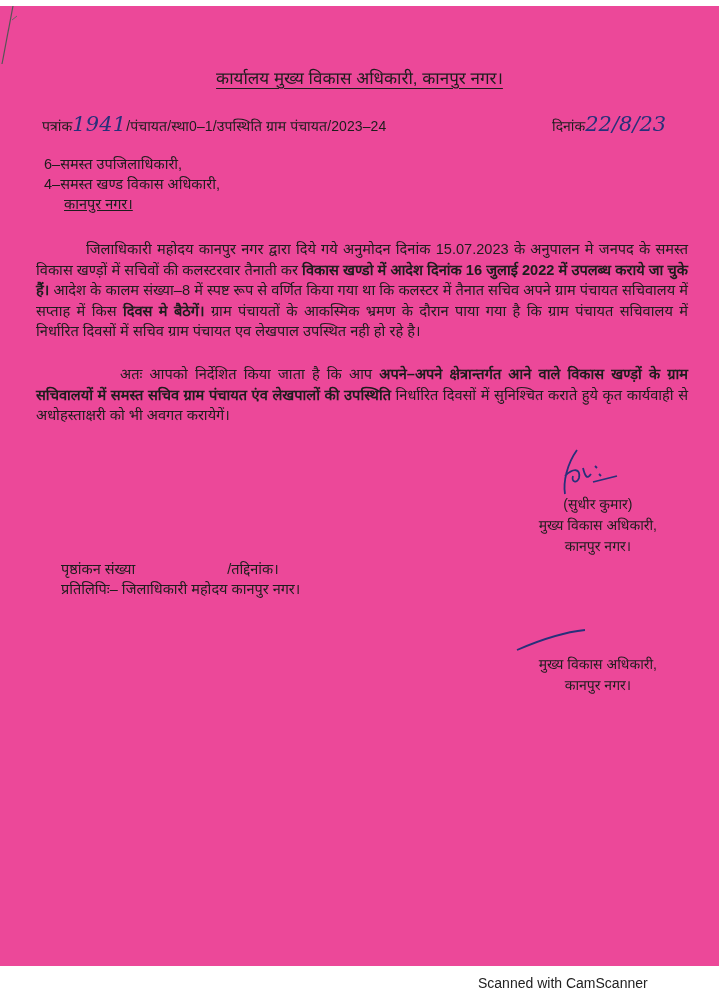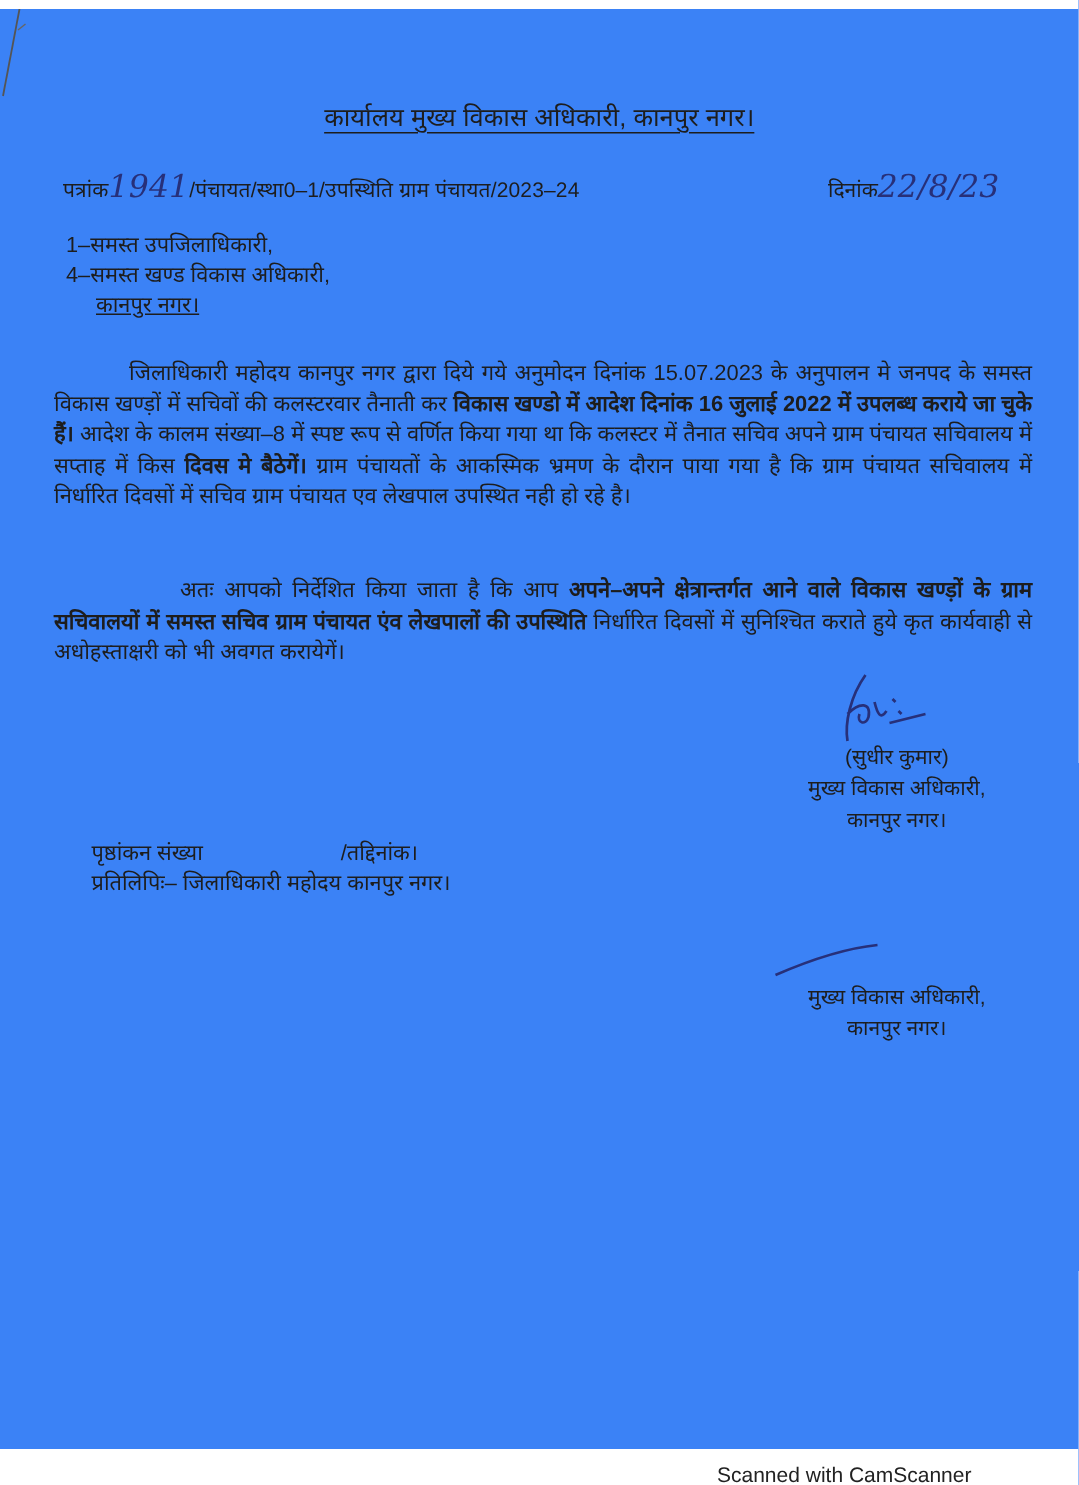--- a/index.html
+++ b/index.html
@@ -2,21 +2,21 @@
 <html><head>
 <meta charset="utf-8">
 <style>
   html, body { margin:0; padding:0; }
   body {
     width:719px; height:990px; background:#ffffff; position:relative; overflow:hidden;
     font-family: "Liberation Sans", "DejaVu Sans", sans-serif; color:#1d1d1d;
   }
   .page {
     position:absolute; left:0; top:6px; width:719px; height:960px;
-    background:#3b82f6;
+    background:#ec4899;
   }
   .margin-line {
     position:absolute; left:0; top:0; width:20px; height:60px;
   }
   .title {
     position:absolute; left:0; top:60px; width:719px; text-align:center;
     font-size:17px; 
   }
   .title span { text-decoration:underline; text-underline-offset:4px; padding-left:0; margin-left:0; }
   .refline {
@@ -24,21 +24,21 @@
   }
   .hand { font-family: "DejaVu Serif", serif; color:#27307a; font-size:21px; font-style:italic; }
   .dateline { position:absolute; left:552px; top:106px; font-size:14px; }
   .addr { position:absolute; left:44px; top:148px; font-size:14.5px; line-height:20px; }
   .addr .u { text-decoration:underline; margin-left:20px; }
   .para {
     position:absolute; left:36px; width:652px; font-size:14.6px; line-height:20.6px;
     text-align:justify;
   }
   .p1 { top:233px; }
-  .p2 { top:358px;margin-top:20px; }
+  .p2 { top:358px; }
   .b { font-weight:bold; }
   .indent { display:inline-block; width:50px; }
   .indent2 { display:inline-block; width:84px; }
   .sig { position:absolute; right:62px; text-align:center; font-size:14px; line-height:21px; }
   .sig1 { top:488px; }
   .sig2 { top:648px; }
   .sigmark { position:absolute; }
   .endorse { position:absolute; left:32px; top:553px; font-size:14.5px; line-height:20px;margin-left:29px; }
   .footer { position:absolute; left:465px; top:975px; font-size:14px; color:#222;margin-left:13px; }
 </style>
@@ -58,21 +58,21 @@
 
   <div class="refline">
     <span>पत्रांक</span><span class="hand">1941</span><span>/पंचायत/स्था0–1/उपस्थिति ग्राम पंचायत/2023–24</span>
   </div>
 
   <div class="dateline">
     <span>दिनांक</span><span class="hand">22/8/23</span>
   </div>
 
   <div class="addr">
-    <div>1–समस्त उपजिलाधिकारी,</div>
+    <div>6–समस्त उपजिलाधिकारी,</div>
     <div>4–समस्त खण्ड विकास अधिकारी,</div>
     <div class="u">कानपुर नगर।</div>
   </div>
 
   <div class="para p1">
     <span class="indent"></span><span>जिलाधिकारी महोदय कानपुर नगर द्वारा दिये गये अनुमोदन दिनांक 15.07.2023 के अनुपालन मे जनपद के समस्त विकास खण्ड़ों में सचिवों की कलस्टरवार तैनाती कर </span><span class="b">विकास खण्डो में आदेश दिनांक 16 जुलाई 2022 में उपलब्ध कराये जा चुके हैं।</span><span> आदेश के कालम संख्या–8 में स्पष्ट रूप से वर्णित किया गया था कि कलस्टर में तैनात सचिव अपने ग्राम पंचायत सचिवालय में सप्ताह में किस </span><span class="b">दिवस मे बैठेगें।</span><span> ग्राम पंचायतों के आकस्मिक भ्रमण के दौरान पाया गया है कि ग्राम पंचायत सचिवालय में निर्धारित दिवसों में सचिव ग्राम पंचायत एव लेखपाल उपस्थित नही हो रहे है।</span>
   </div>
 
   <div class="para p2">
     <span class="indent2"></span><span>अतः आपको निर्देशित किया जाता है कि आप </span><span class="b">अपने–अपने क्षेत्रान्तर्गत आने वाले विकास खण्ड़ों के ग्राम सचिवालयों में समस्त सचिव ग्राम पंचायत एंव लेखपालों की उपस्थिति</span><span> निर्धारित दिवसों में सुनिश्चित कराते हुये कृत कार्यवाही से अधोहस्ताक्षरी को भी अवगत करायेगें।</span>

